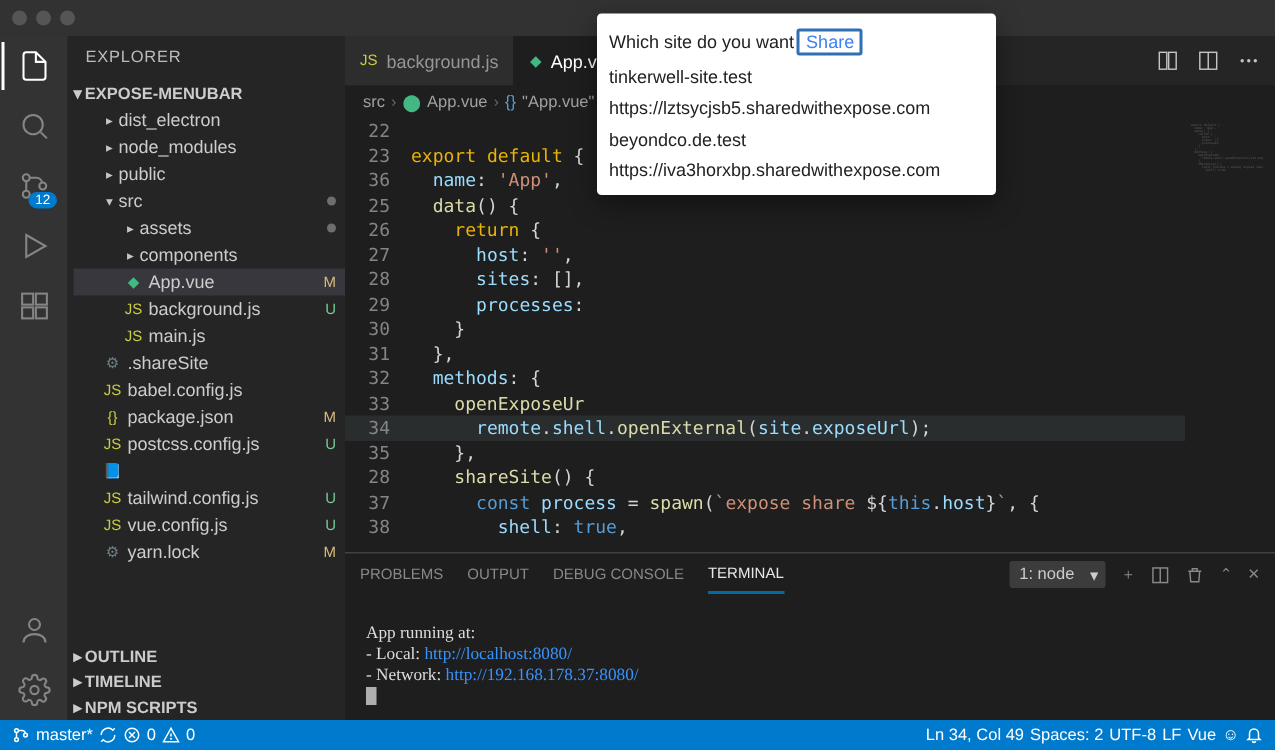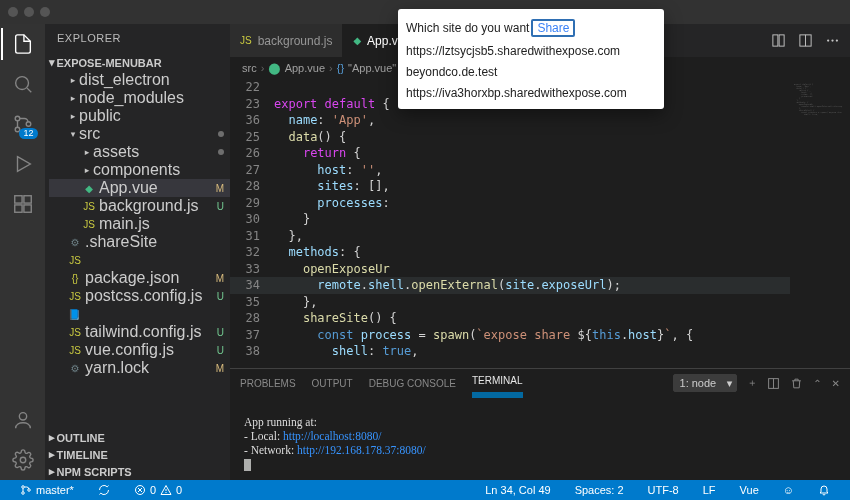--- a/index.html
+++ b/index.html
@@ -25,61 +25,61 @@
 .ab-bottom { margin-top: auto; margin-bottom: 8px; display: flex; flex-direction: column; gap: 16px; align-items: center; }
 .badge { position: absolute; bottom: -3px; right: -3px; background: #007acc; color: #fff; border-radius: 8px; font-size: 9px; padding: 1px 4px; line-height: 1; }
 .sidebar { width: 185px; background: #252526; display: flex; flex-direction: column; overflow: hidden; }
 .sb-title { padding: 8px 12px; font-size: 11px; color: #bbbbbb; letter-spacing: 0.5px; }
 .sb-section { padding: 2px 0; }
 .sb-section-hdr { display: flex; align-items: center; padding: 2px 4px; font-size: 11px; font-weight: 700; cursor: pointer; gap: 2px;}
 .tree { padding-left: 4px; }
 .tree-row { display: flex; align-items: center; height: 18px; padding-left: 8px; cursor: pointer; position: relative; }
 .tree-row .chev { width: 12px; text-align: center; color: #c5c5c5; font-size: 9px; }
 .tree-row .icon { width: 16px; text-align: center; margin-right: 2px; font-size: 10px; }
-.tree-row .lab { flex: 1; color: #cccccc; font-size: 16px; white-space: nowrap; }
+.tree-row .lab { flex: 1; color: #cccccc; font-size: 12px; white-space: nowrap; }
 .tree-row.sel { background: #37373d; }
 .tree-row .stat { margin-right: 6px; font-size: 10px; }
 .stat.M { color: #d7ba7d; }
 .stat.U { color: #73c991; }
 .ind1 { padding-left: 18px; }
 .ind2 { padding-left: 32px; }
 .dot { width: 6px; height: 6px; border-radius: 50%; background: #6e6e6e; margin-right: 6px; }
 .editor-area { flex: 1; display: flex; flex-direction: column; min-width: 0; background: #1e1e1e; position: relative; }
 .tabs-row { height: 33px; background: #252526; display: flex; align-items: stretch; }
 .tab { display: flex; align-items: center; gap: 6px; padding: 0 10px; font-size: 12px; background: #2d2d2d; color: #969696; border-right: 1px solid #1e1e1e; cursor: pointer; }
 .tab.active { background: #1e1e1e; color: #fff; }
 .tab .vicon { font-size: 10px; }
 .tabs-actions { margin-left: auto; display: flex; align-items: center; gap: 12px; padding-right: 10px; color: #c5c5c5; }
 .breadcrumbs { height: 22px; display: flex; align-items: center; padding: 0 12px; font-size: 11px; color: #a0a0a0; gap: 4px; background: #1e1e1e;}
 .bc-sep { color: #666; }
 .editor-body { flex: 1; display: flex; min-height: 0; position: relative; }
 .code { flex: 1; position: relative; font-family: Menlo, Consolas, monospace; font-size: 12px; line-height: 16.5px; overflow: hidden; }
 .line { display: flex; height: 16.5px; }
 .ln { width: 44px; text-align: right; color: #858585; padding-right: 14px; user-select: none; }
 .ct { white-space: pre; }
-.kw { color: #d946ef; }
+.kw { color: #eab308; }
 .sk { color: #569cd6; }
 .str { color: #ce9178; }
 .fn { color: #dcdcaa; }
 .var { color: #9cdcfe; }
 .pun { color: #d4d4d4; }
 .highlight-line { background: #2a2d2e; }
 .minimap { width: 60px; background: #1e1e1e; opacity: 0.6; padding: 4px; font-size: 2px; line-height: 2px; font-family: monospace; color: #808080; }
 .minimap div { white-space: pre; }
 .panel { height: 112px; border-top: 1px solid #414141; background: #1e1e1e; display: flex; flex-direction: column; }
 .panel-tabs { height: 28px; display: flex; align-items: center; padding: 0 10px; gap: 16px; font-size: 10px; color: #888; }
 .ptab { cursor: pointer; padding: 6px 0; }
-.ptab.active { color: #e7e7e7; border-bottom: 6px solid #0369a1; }
+.ptab.active { color: #e7e7e7; border-bottom: 2px solid #0369a1; }
 .panel-right { margin-left: auto; display: flex; align-items: center; gap: 10px; }
 .term-select { background: #3c3c3c; border: 1px solid #3c3c3c; color: #ccc; font-size: 11px; padding: 2px 20px 2px 6px; border-radius: 2px; position: relative; }
 .term-body { flex: 1; padding: 4px 14px; font-family: Liberation Serif, serif; font-size: 11.5px; line-height: 14px; color: #dcdcdc; overflow: hidden; }
 .url { color: #3794ff; }
 .cursor-block { display: inline-block; width: 7px; height: 12px; background: #aeafad; vertical-align: middle; }
 .statusbar { height: 20px; background: #007acc; color: #fff; display: flex; align-items: center; font-size: 11px; }
-.sb-left, .sb-right { display: flex; align-items: center; gap: 24px; padding: 0 20px; }
+.sb-left, .sb-right { display: flex; align-items: center; gap: 4px; padding: 0 8px; }
 .sb-right { margin-left: auto; }
 .sb-item { display: flex; align-items: center; gap: 4px; cursor: pointer; }
 .popup {
   position: absolute; left: 398px; top: 9px; width: 266px;
   background: #fff; color: #222; border-radius: 3px;
   box-shadow: 0 6px 18px rgba(0,0,0,0.4); z-index: 100;
   padding: 6px 0; font-size: 12px;
 }
 .popup-prompt { display: flex; align-items: center; padding: 4px 8px; font-size: 12px; color: #222; }
 .popup-prompt .btn { border: 2px solid #2f6fb3; border-radius: 2px; padding: 0 4px; color: #3b82f6; margin-left: 2px; cursor: pointer; font-size: 12px;}
@@ -202,20 +202,21 @@
             <div class="tree-row ind2">
               <span class="icon vicon js">JS</span>
               <span class="lab">main.js</span>
             </div>
             <div class="tree-row ind1">
               <span class="icon vicon conf">⚙</span>
               <span class="lab">.shareSite</span>
             </div>
             <div class="tree-row ind1">
               <span class="icon vicon js">JS</span>
+              <span class="lab">babel.config.js</span>
             </div>
             <div class="tree-row ind1">
               <span class="icon vicon json">{}</span>
               <span class="lab">package.json</span>
               <span class="stat M">M</span>
             </div>
             <div class="tree-row ind1">
               <span class="icon vicon js">JS</span>
               <span class="lab">postcss.config.js</span>
               <span class="stat U">U</span>
@@ -466,17 +467,18 @@
     </div>
   </div>
 </div>
 
 <div class="popup">
   <div class="popup-prompt">
     <span>Which site do you want</span>
     <span class="btn">Share</span>
   </div>
   <div id="popup-items">
+      <div class="popup-item">tinkerwell-site.test</div>
       <div class="popup-item">https://lztsycjsb5.sharedwithexpose.com</div>
       <div class="popup-item">beyondco.de.test</div>
       <div class="popup-item">https://iva3horxbp.sharedwithexpose.com</div>
     </div>
 </div>
 
 </body></html>

